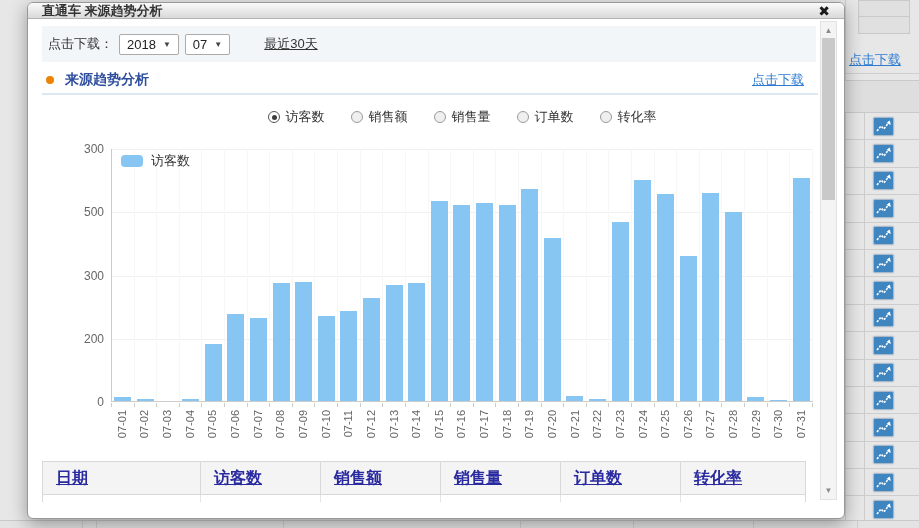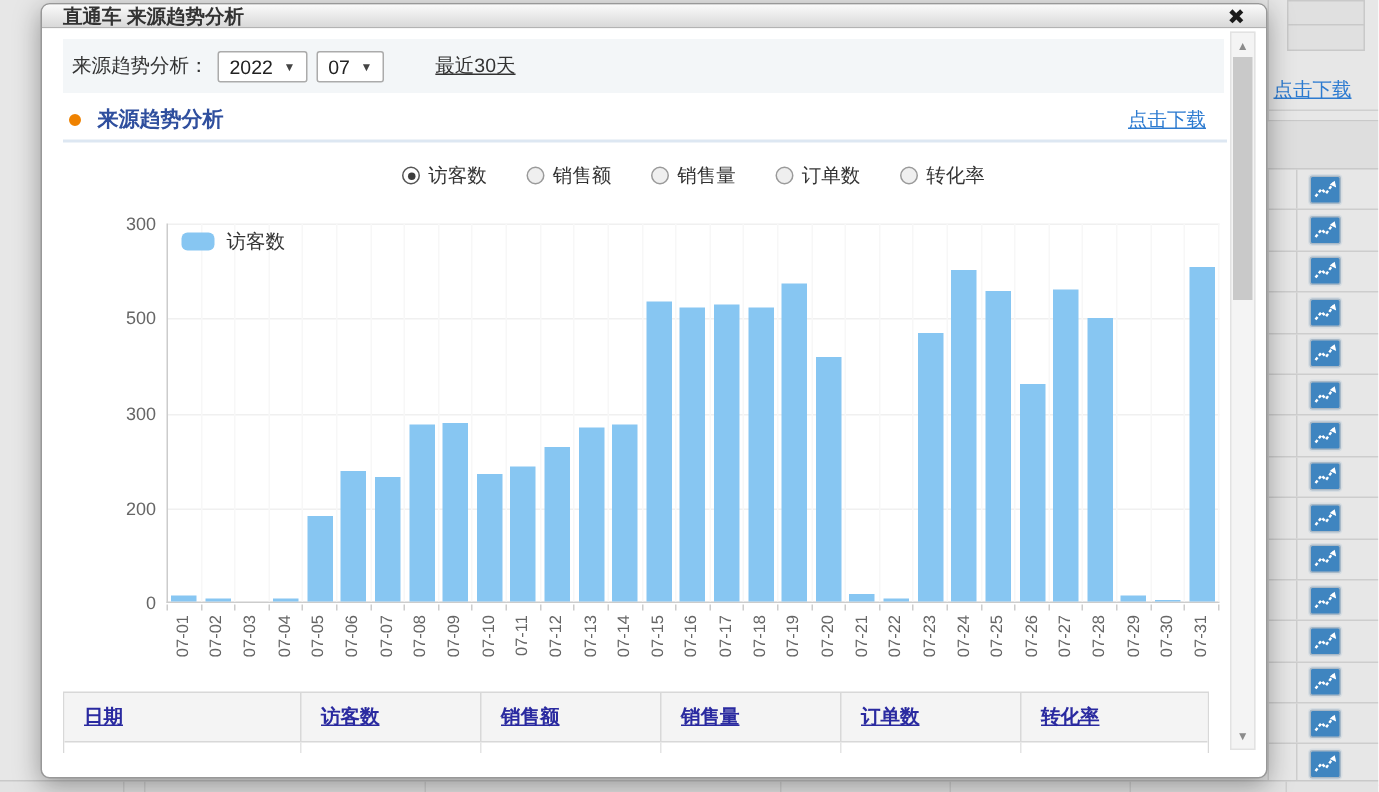--- a/index.html
+++ b/index.html
@@ -65,21 +65,21 @@
   .xticks .t { flex:1; border-right:1px solid #ccc; }
   .xlabels { position:absolute; left:83px; top:391px; width:702px; height:44px; display:flex; }
   .xlabels .c { flex:1; display:flex; justify-content:center; align-items:flex-start; }
   .xlabels span { writing-mode:vertical-rl; transform:rotate(180deg); font-size:11px; color:#666; line-height:1; }
 
   
   .dtable { position:absolute; left:14px; top:442px; width:764px; border:1px solid #d8d8d8; }
   .dt-head { display:flex; height:32px; background:#f4f4f4; }
   .dt-head .cell { display:flex; align-items:center; padding-left:13px; border-right:1px solid #d8d8d8; }
   .dt-head .cell:last-child { border-right:none; }
-  .dt-head a { font-size:13px; font-weight:bold; color:#2a2aa0; text-decoration:underline; cursor:pointer; }
+  .dt-head a { font-size:16px; font-weight:bold; color:#2a2aa0; text-decoration:underline; cursor:pointer; }
   .dt-row { display:flex; height:8px; background:#fff; border-top:1px solid #d8d8d8; }
   .dt-row .cell { border-right:1px solid #e4e4e4; }
   .dt-row .cell:last-child { border-right:none; }
 </style>
 </head>
 <body>
 
 <div class="page">
 
   <div class="bg-vline" style="left:845px; top:0; height:528px;"></div>
@@ -239,23 +239,23 @@
 
   <div class="modal">
     <div class="titlebar">
       <span class="ttl">直通车 来源趋势分析</span>
       <span class="close">✖</span>
     </div>
 
     <div class="content">
 
       <div class="filter">
-        <span>来源趋势分析：</span>
+        <span>点击下载：</span>
         <span class="selbox">
-          <span>2022</span>
+          <span>2018</span>
           <span class="dd">▼</span>
         </span>
         <span class="selbox">
           <span>07</span>
           <span class="dd">▼</span>
         </span>
         <a class="recent">最近30天</a>
       </div>
 
       <div class="section">

